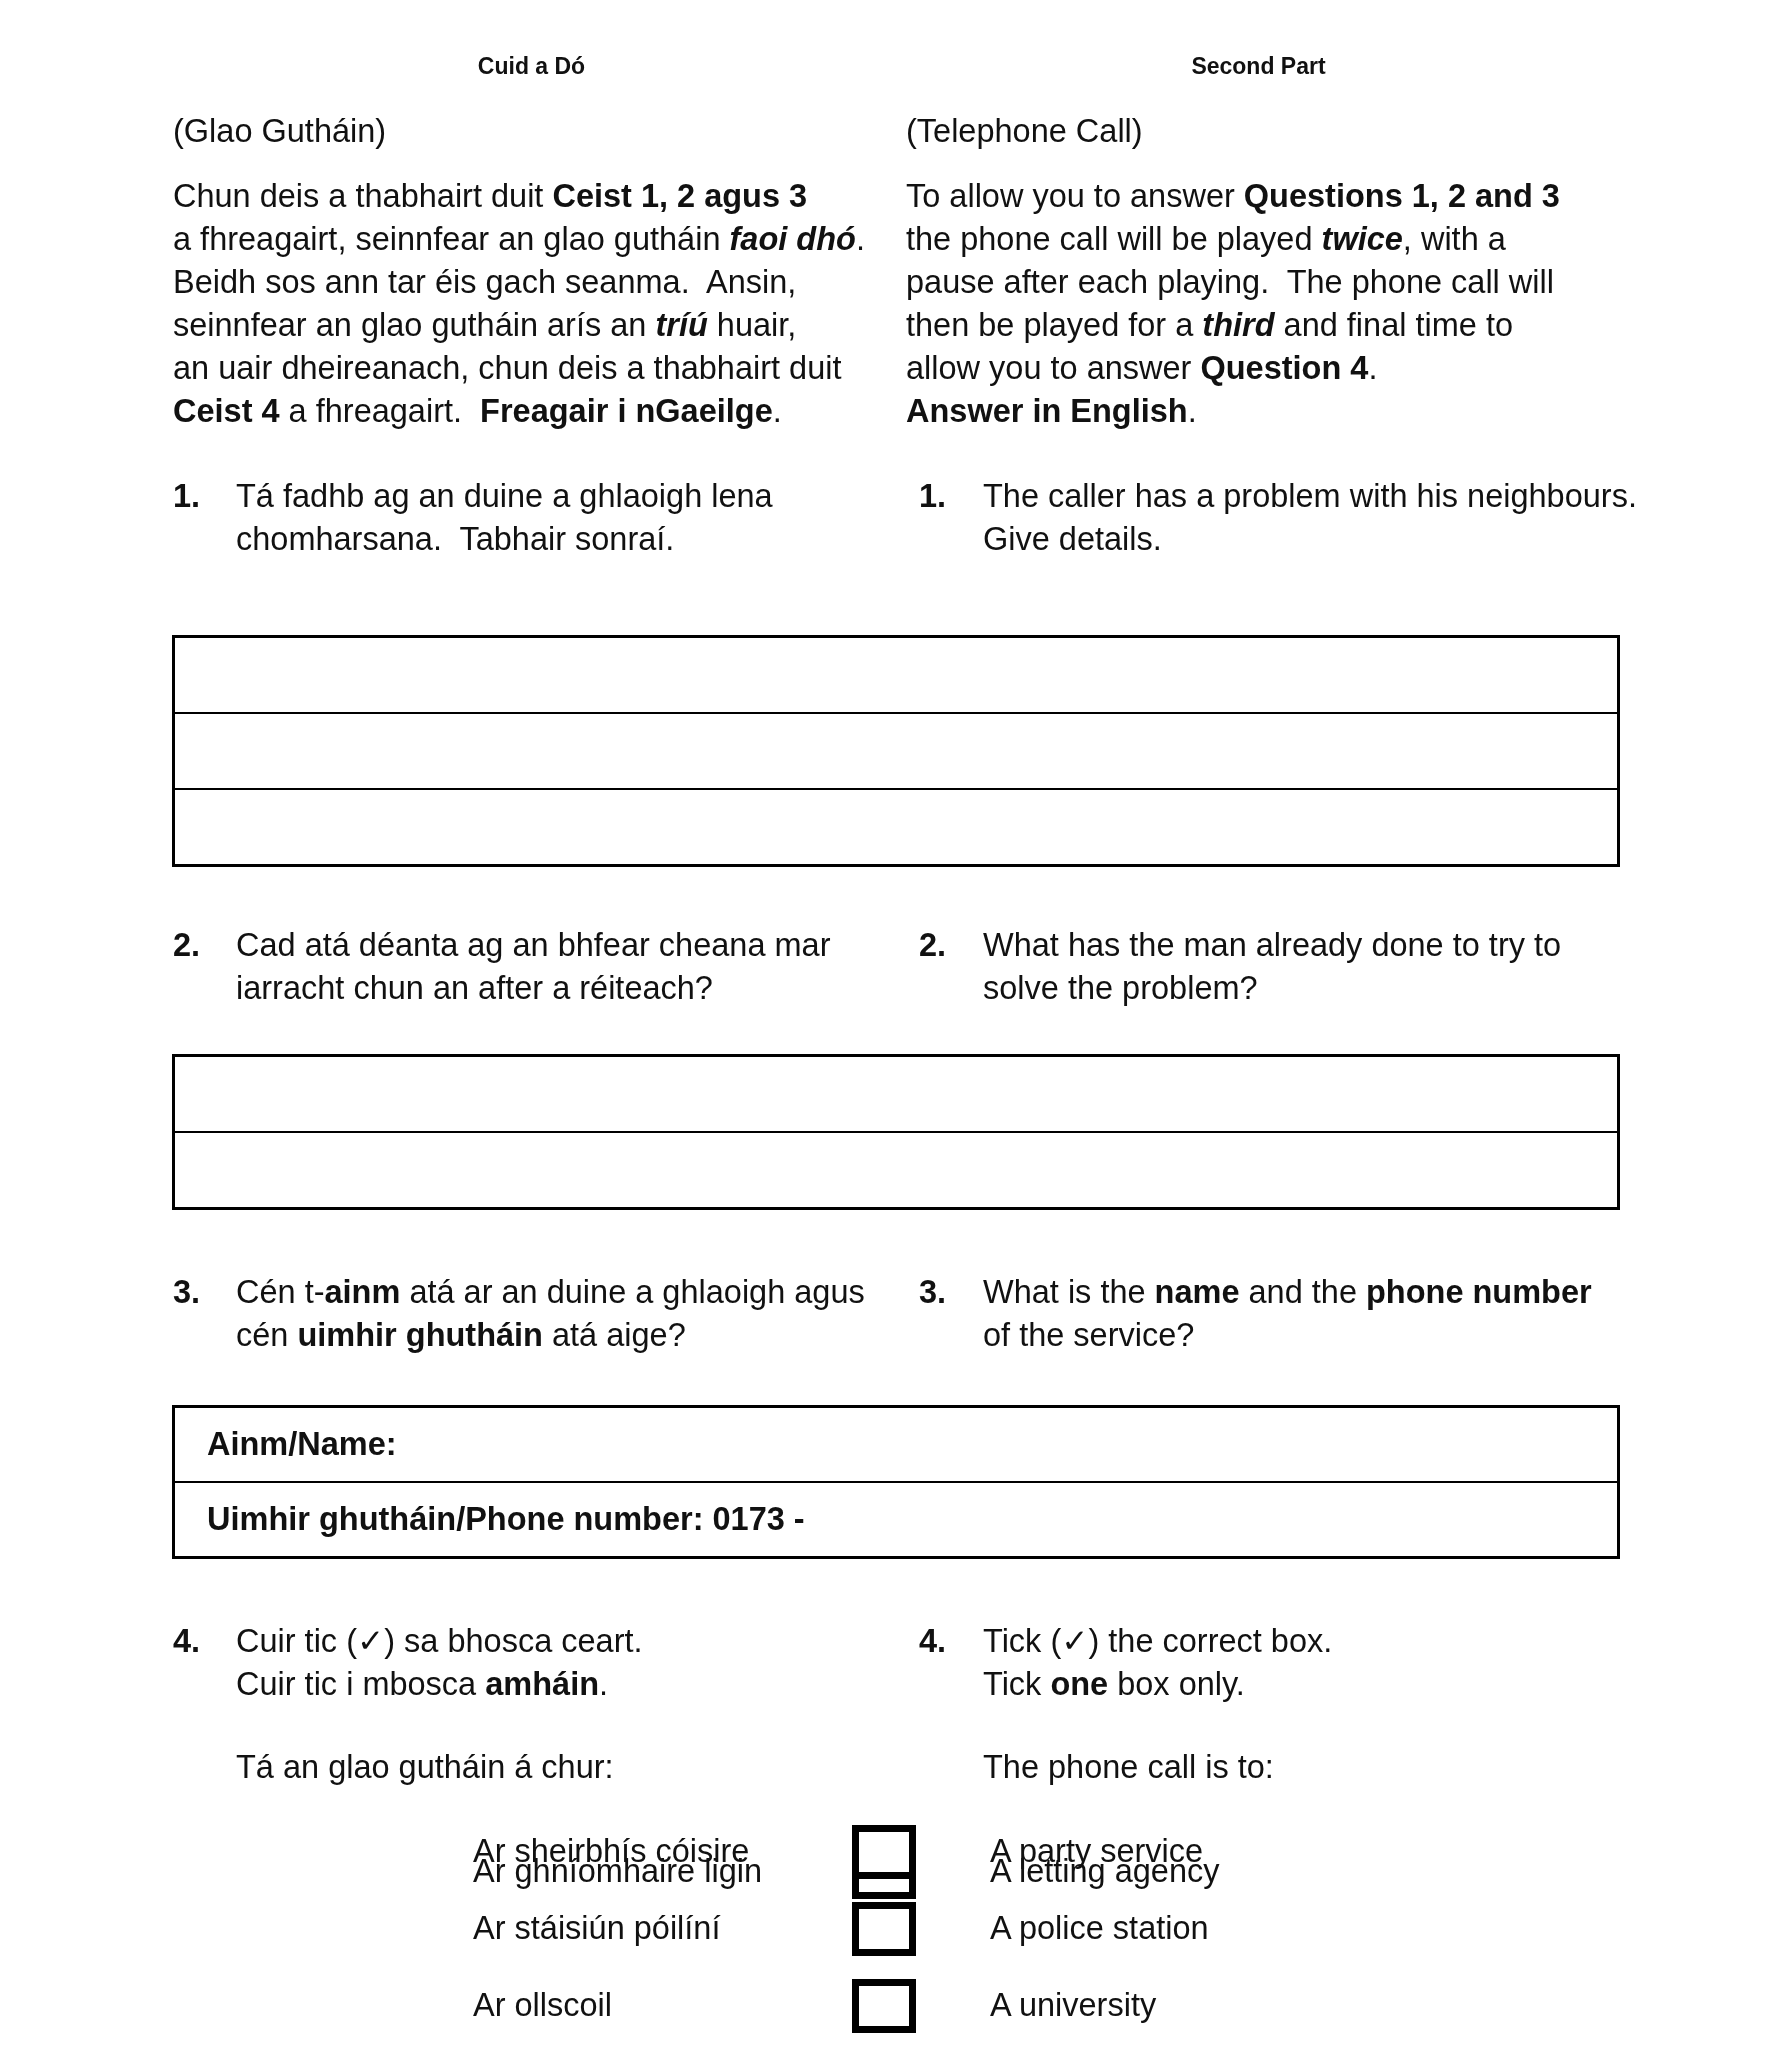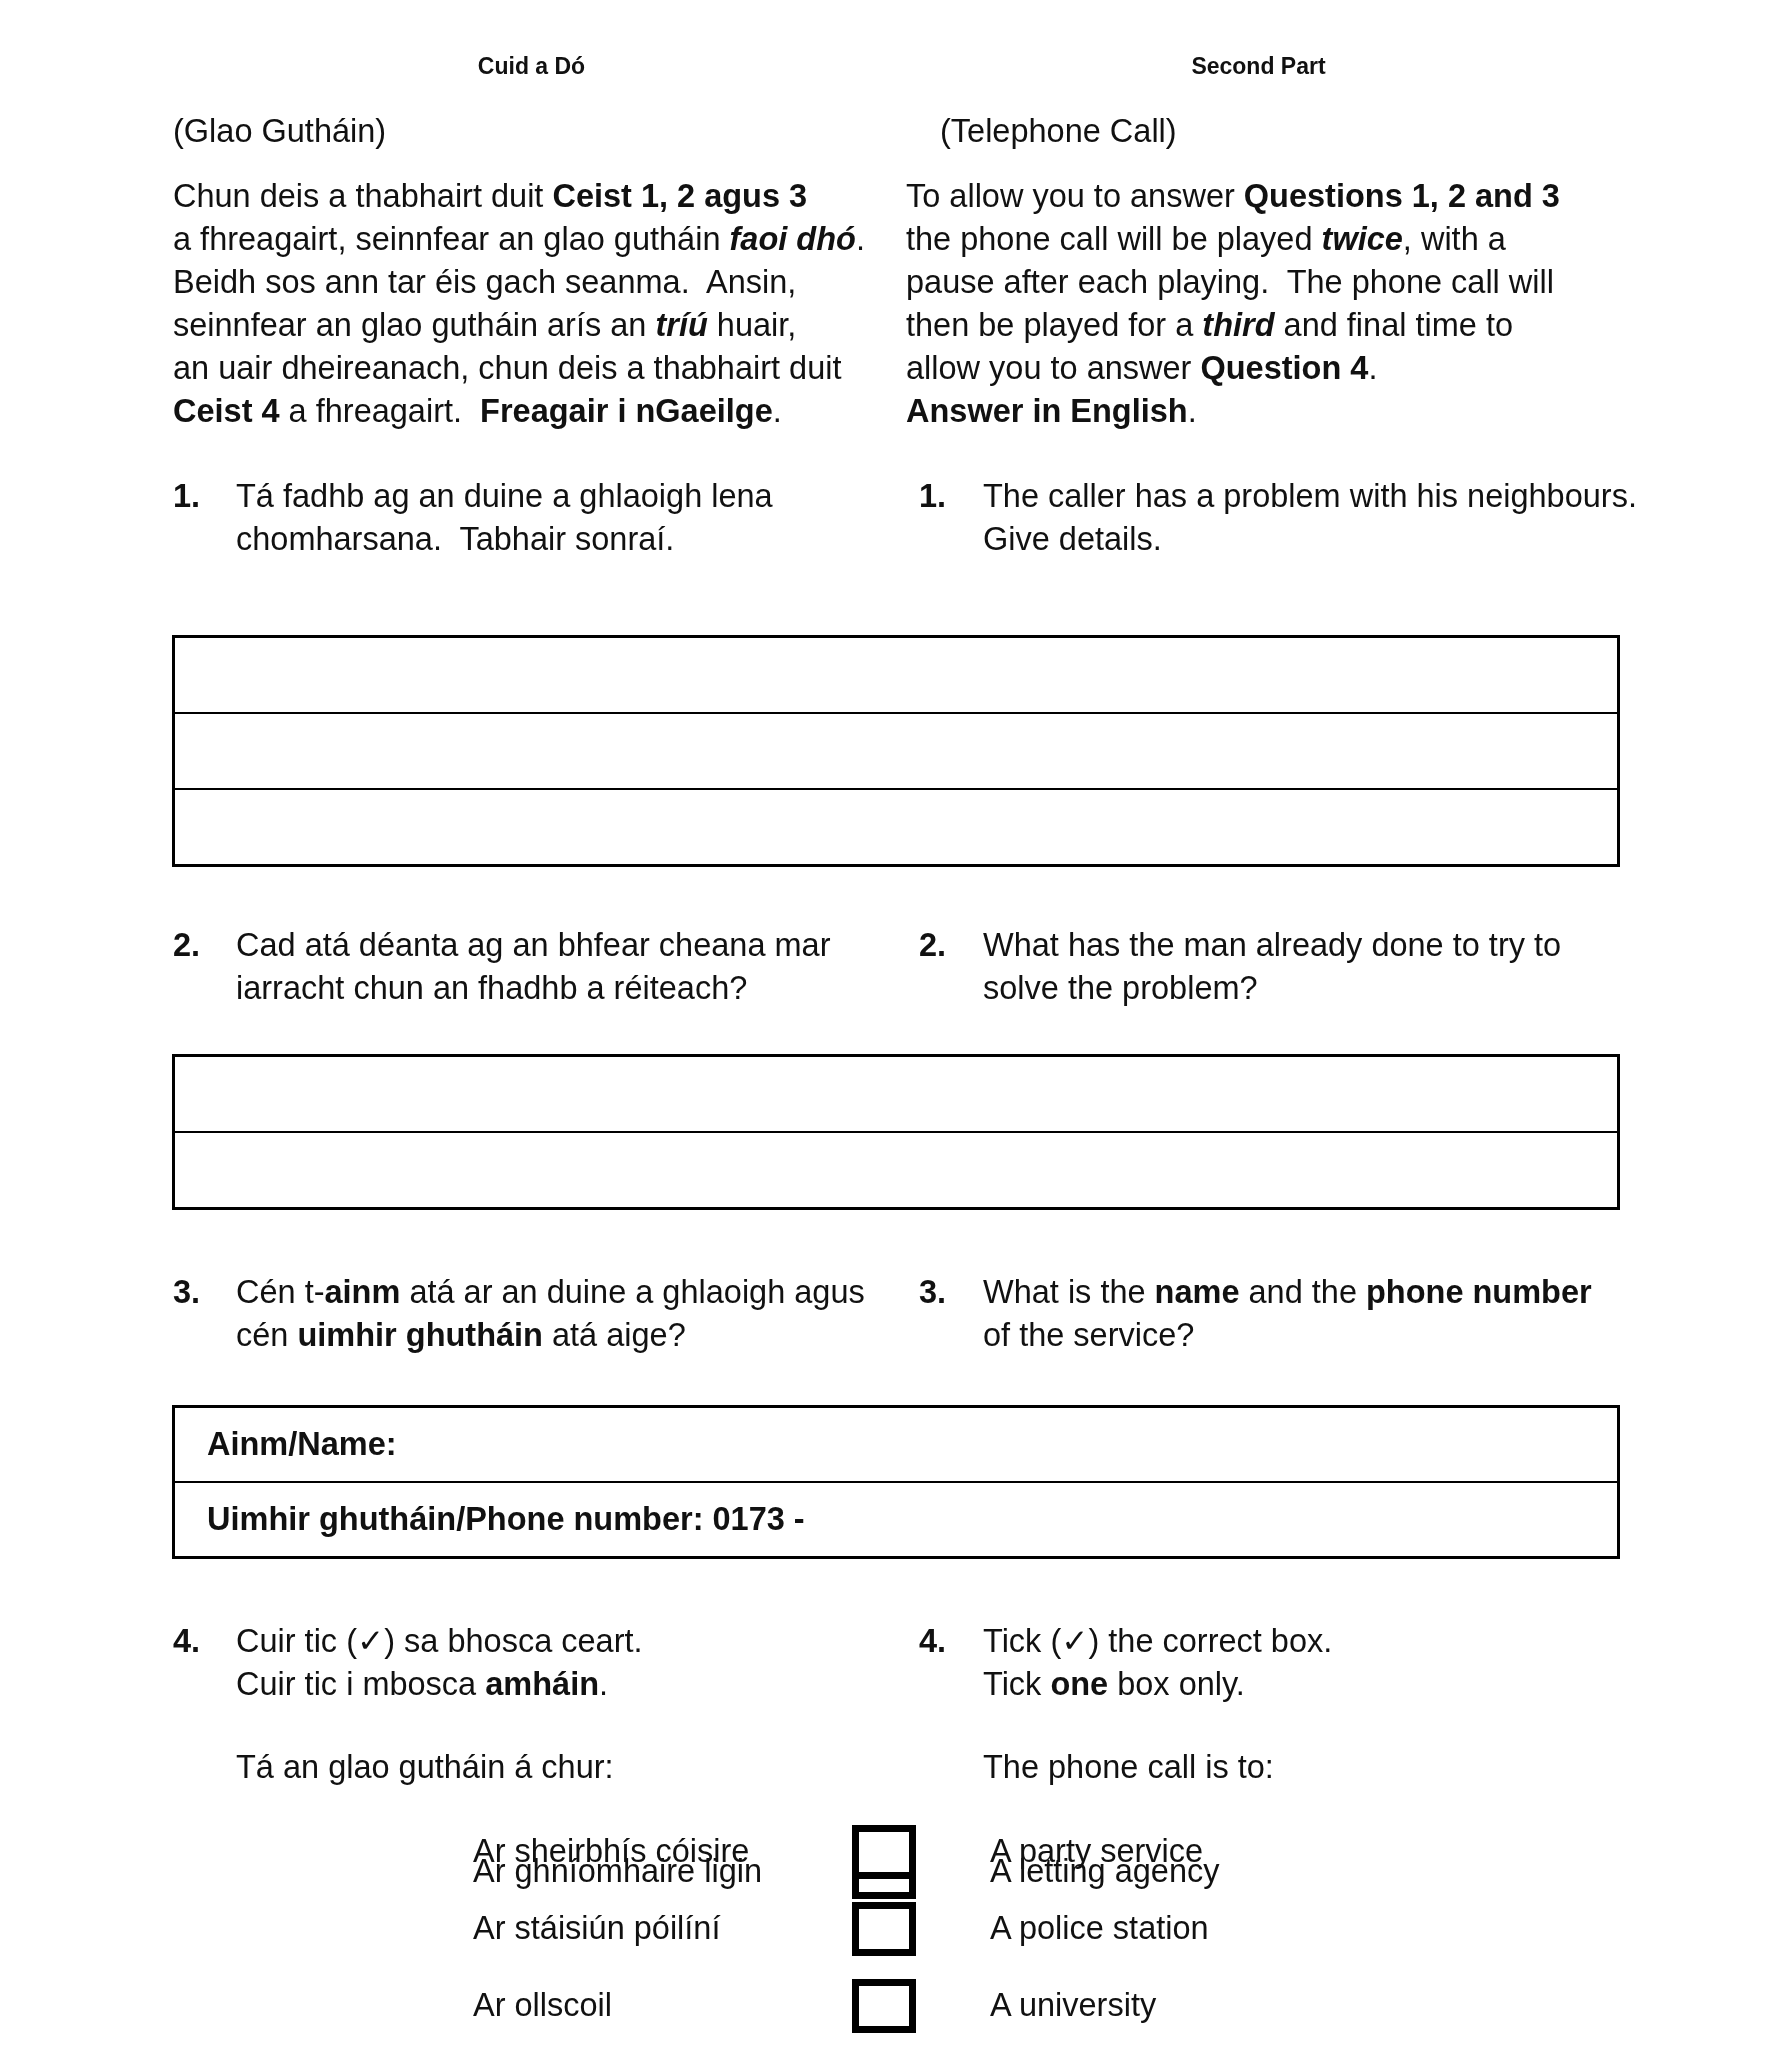--- a/index.html
+++ b/index.html
@@ -14,21 +14,21 @@
     overflow:hidden;
   }
   .abs{position:absolute;}
   .b{font-weight:bold;}
   .i{font-style:italic;}
   .line{white-space:pre;}
   .title{font-weight:bold;font-size:23px;text-align:center;}
   #title-ga{left:173px;top:45px;width:717px;}
   #title-en{left:906px;top:45px;width:705px;}
   #sub-ga{left:173px;top:110px;}
-  #sub-en{left:906px;top:110px;margin-left:34px;}
+  #sub-en{left:906px;top:110px;}
   #intro-ga{left:173px;top:175px;}
   #intro-en{left:906px;top:175px;}
   .qrow{display:flex;align-items:flex-start;}
   .qnum{width:63px;flex:none;font-weight:bold;}
   .qnum-en{width:64px;flex:none;font-weight:bold;}
   #q1-ga{left:173px;top:475px;}  #q1-en{left:919px;top:475px;}
   #q2-ga{left:173px;top:924px;}  #q2-en{left:919px;top:924px;}
   #q3-ga{left:173px;top:1271px;} #q3-en{left:919px;top:1271px;}
   #q4-ga{left:173px;top:1620px;} #q4-en{left:919px;top:1620px;}
   .ansbox{
@@ -108,21 +108,21 @@
   <div class="abs ansbox" id="box1">
     <div class="ansrow"></div>
     <div class="ansrow"></div>
     <div class="ansrow"></div>
   </div>
 
   <div class="abs qrow" id="q2-ga">
     <span class="qnum">2.</span>
     <span>
         <div class="line"><span>Cad atá déanta ag an bhfear cheana mar</span></div>
-        <div class="line"><span>iarracht chun an fhadhb a réiteach?</span></div>
+        <div class="line"><span>iarracht chun an after a réiteach?</span></div>
       </span>
   </div>
   <div class="abs qrow" id="q2-en">
     <span class="qnum-en">2.</span>
     <span>
         <div class="line"><span>What has the man already done to try to</span></div>
         <div class="line"><span>solve the problem?</span></div>
       </span>
   </div>
 

